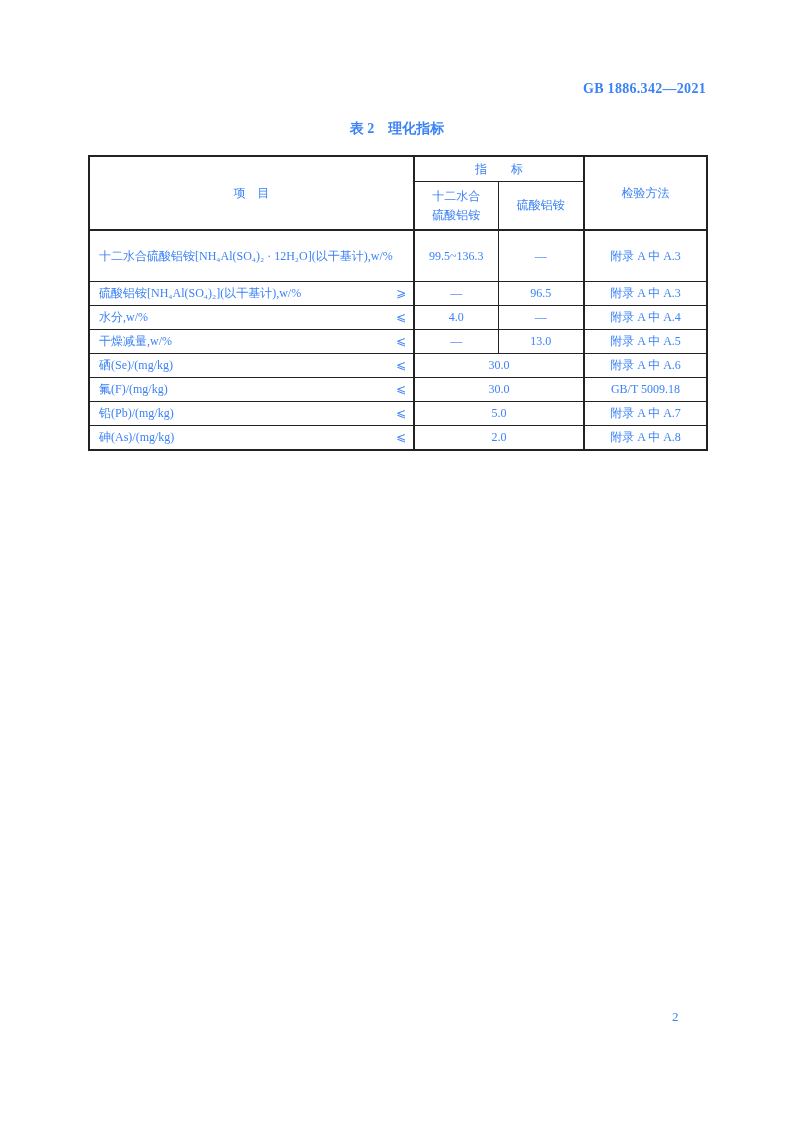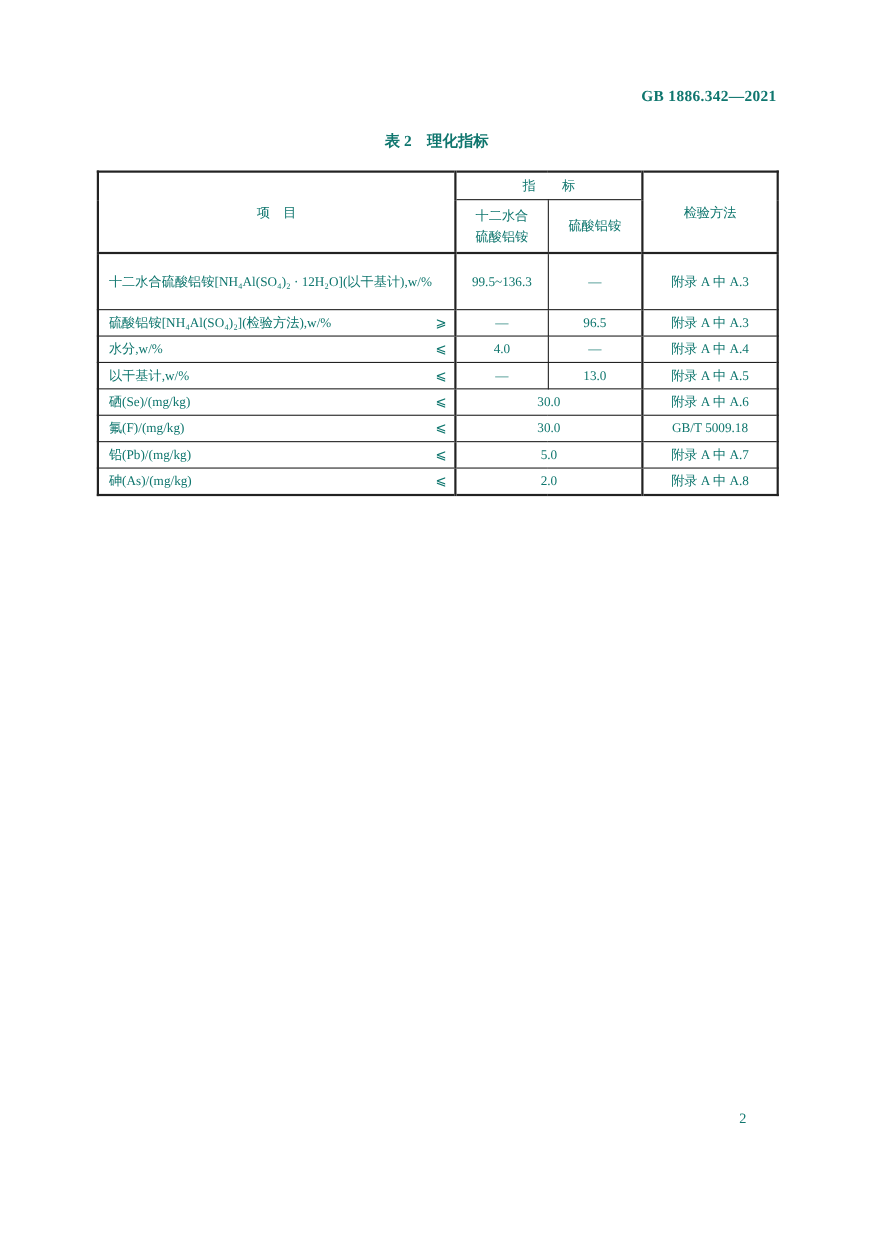--- a/index.html
+++ b/index.html
@@ -6,21 +6,21 @@
     margin: 0;
     padding: 0;
     background: #ffffff;
   }
   .page {
     position: relative;
     width: 793px;
     height: 1122px;
     background: #ffffff;
     font-family: "Liberation Serif", "DejaVu Serif", serif;
-    color: #0f766e;
+    color: #3b82f6;
     overflow: hidden;
   }
   .doc-number {
     position: absolute;
     top: 81px;
     right: 87px;
     font-size: 14px;
     font-weight: bold;
     letter-spacing: 0.3px;
     white-space: pre;
@@ -126,21 +126,21 @@
           </div>
         </td>
         <td class="bl2">99.5~136.3</td>
         <td class="br2">—</td>
         <td>附录 A 中 A.3</td>
       </tr>
 
       <tr class="r-std">
         <td class="item-cell">
           <div class="item-flex">
-            <span class="item-text">硫酸铝铵[NH₄Al(SO₄)₂](检验方法),w/%</span>
+            <span class="item-text">硫酸铝铵[NH₄Al(SO₄)₂](以干基计),w/%</span>
             <span class="limit-sym">⩾</span>
           </div>
         </td>
         <td class="bl2">—</td>
         <td class="br2">96.5</td>
         <td>附录 A 中 A.3</td>
       </tr>
 
       <tr class="r-std">
         <td class="item-cell">
@@ -150,21 +150,21 @@
           </div>
         </td>
         <td class="bl2">4.0</td>
         <td class="br2">—</td>
         <td>附录 A 中 A.4</td>
       </tr>
 
       <tr class="r-std">
         <td class="item-cell">
           <div class="item-flex">
-            <span class="item-text">以干基计,w/%</span>
+            <span class="item-text">干燥减量,w/%</span>
             <span class="limit-sym">⩽</span>
           </div>
         </td>
         <td class="bl2">—</td>
         <td class="br2">13.0</td>
         <td>附录 A 中 A.5</td>
       </tr>
 
       <tr class="r-std">
         <td class="item-cell">

